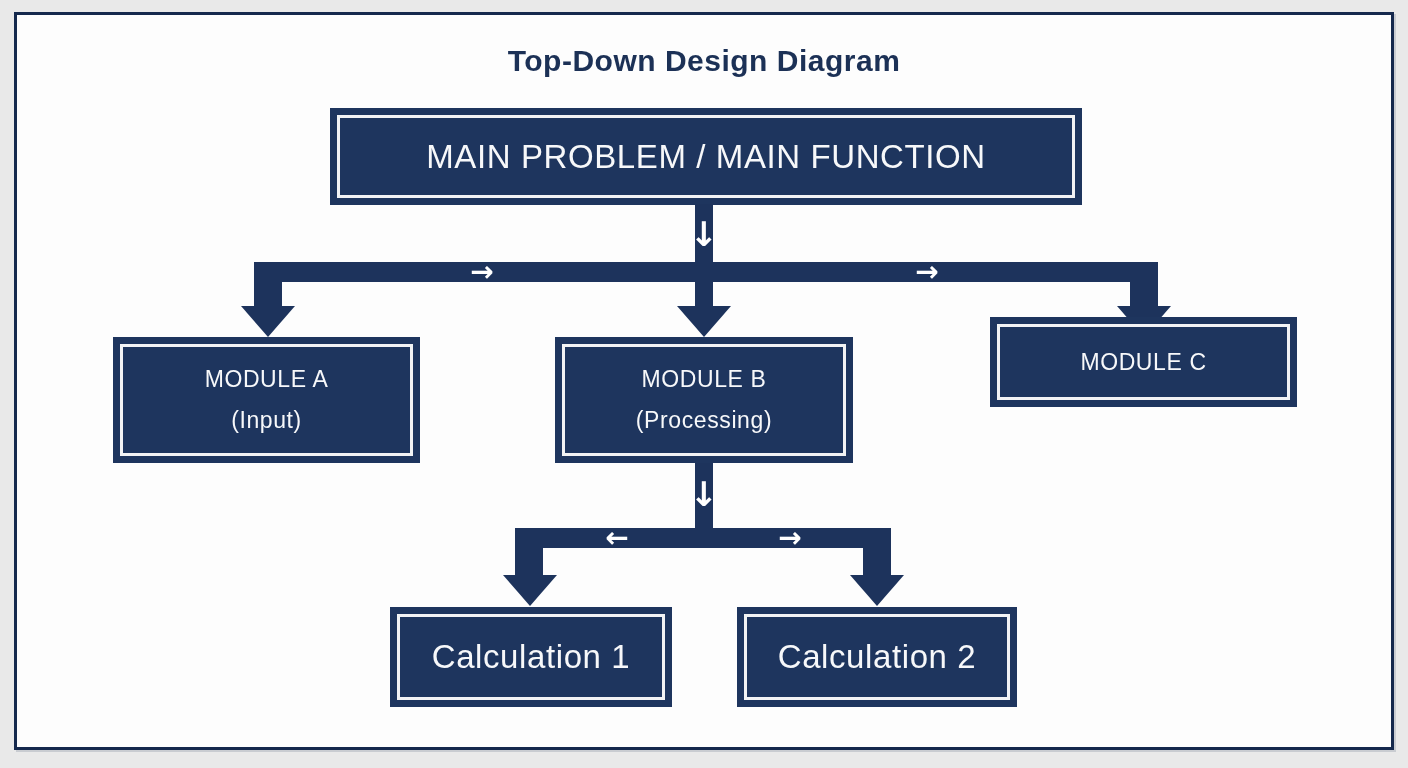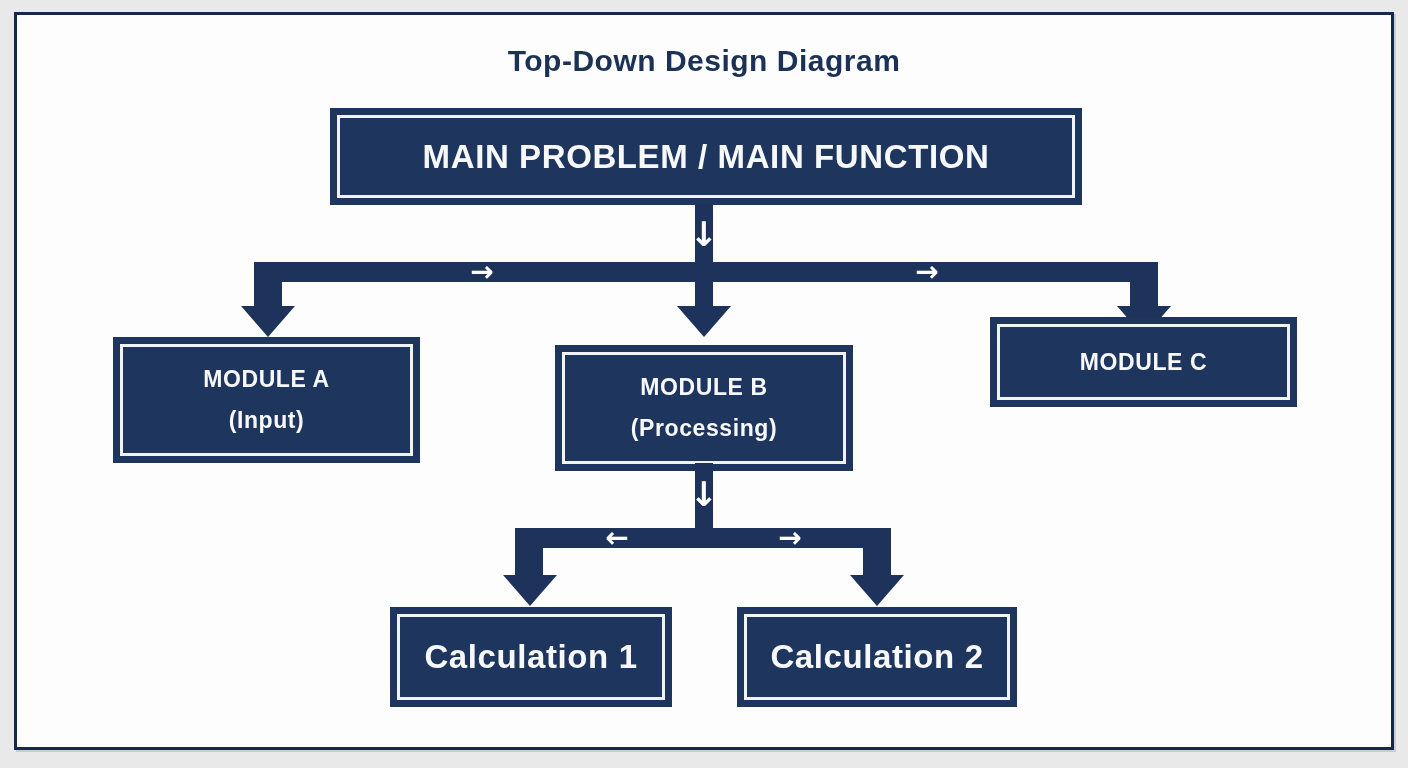--- a/index.html
+++ b/index.html
@@ -43,21 +43,21 @@
   }
   .node {
     position: absolute;
     background: var(--navy);
     color: var(--text-light);
     display: flex;
     flex-direction: column;
     align-items: center;
     justify-content: center;
     text-align: center;
-    font-weight: 700;
+    font-weight: 400;
     letter-spacing: 0.6px;
   }
   .node::before {
     content: "";
     position: absolute;
     inset: 7px;
     border: 3px solid var(--white-line);
     pointer-events: none;
   }
   .node.main  { font-size: 33px; }
@@ -108,21 +108,21 @@
   <div class="arrowhead" style="left:241px; top:306px;"></div>
   <div class="arrowhead" style="left:677px; top:306px;"></div>
   <div class="arrowhead" style="left:1117px; top:306px;"></div>
   <div class="glyph horiz" style="left:462px; top:256px;">→</div>
   <div class="glyph horiz" style="left:907px; top:256px;">→</div>
 
   <div class="node mod" style="left:113px; top:337px; width:307px; height:126px;">
     <span>MODULE A</span>
     <span>(Input)</span>
   </div>
-  <div class="node mod" style="left:555px; top:345px; width:298px; height:126px;">
+  <div class="node mod" style="left:555px; top:337px; width:298px; height:126px;">
     <span>MODULE B</span>
     <span>(Processing)</span>
   </div>
   <div class="node mod" style="left:990px; top:317px; width:307px; height:90px;">
     <span>MODULE C</span>
   </div>
 
   <div class="vline" style="left:695px; top:463px; width:18px; height:67px;"></div>
   <div class="glyph down" style="left:689px; top:472px;">↓</div>
 

